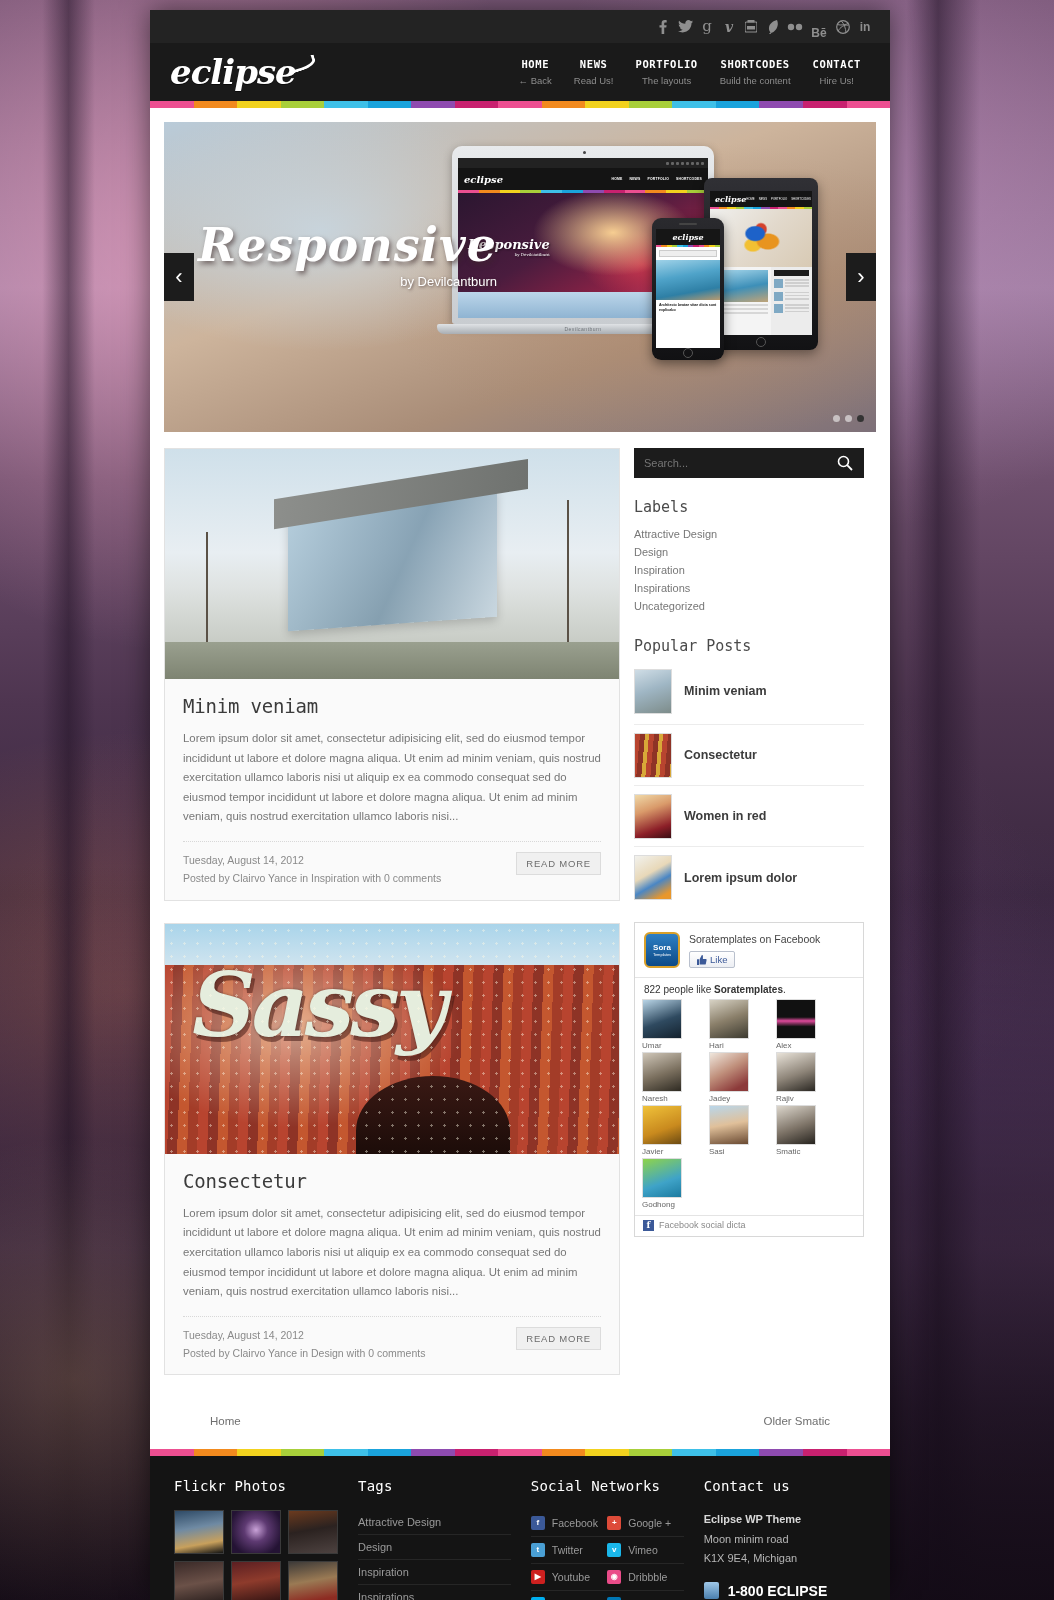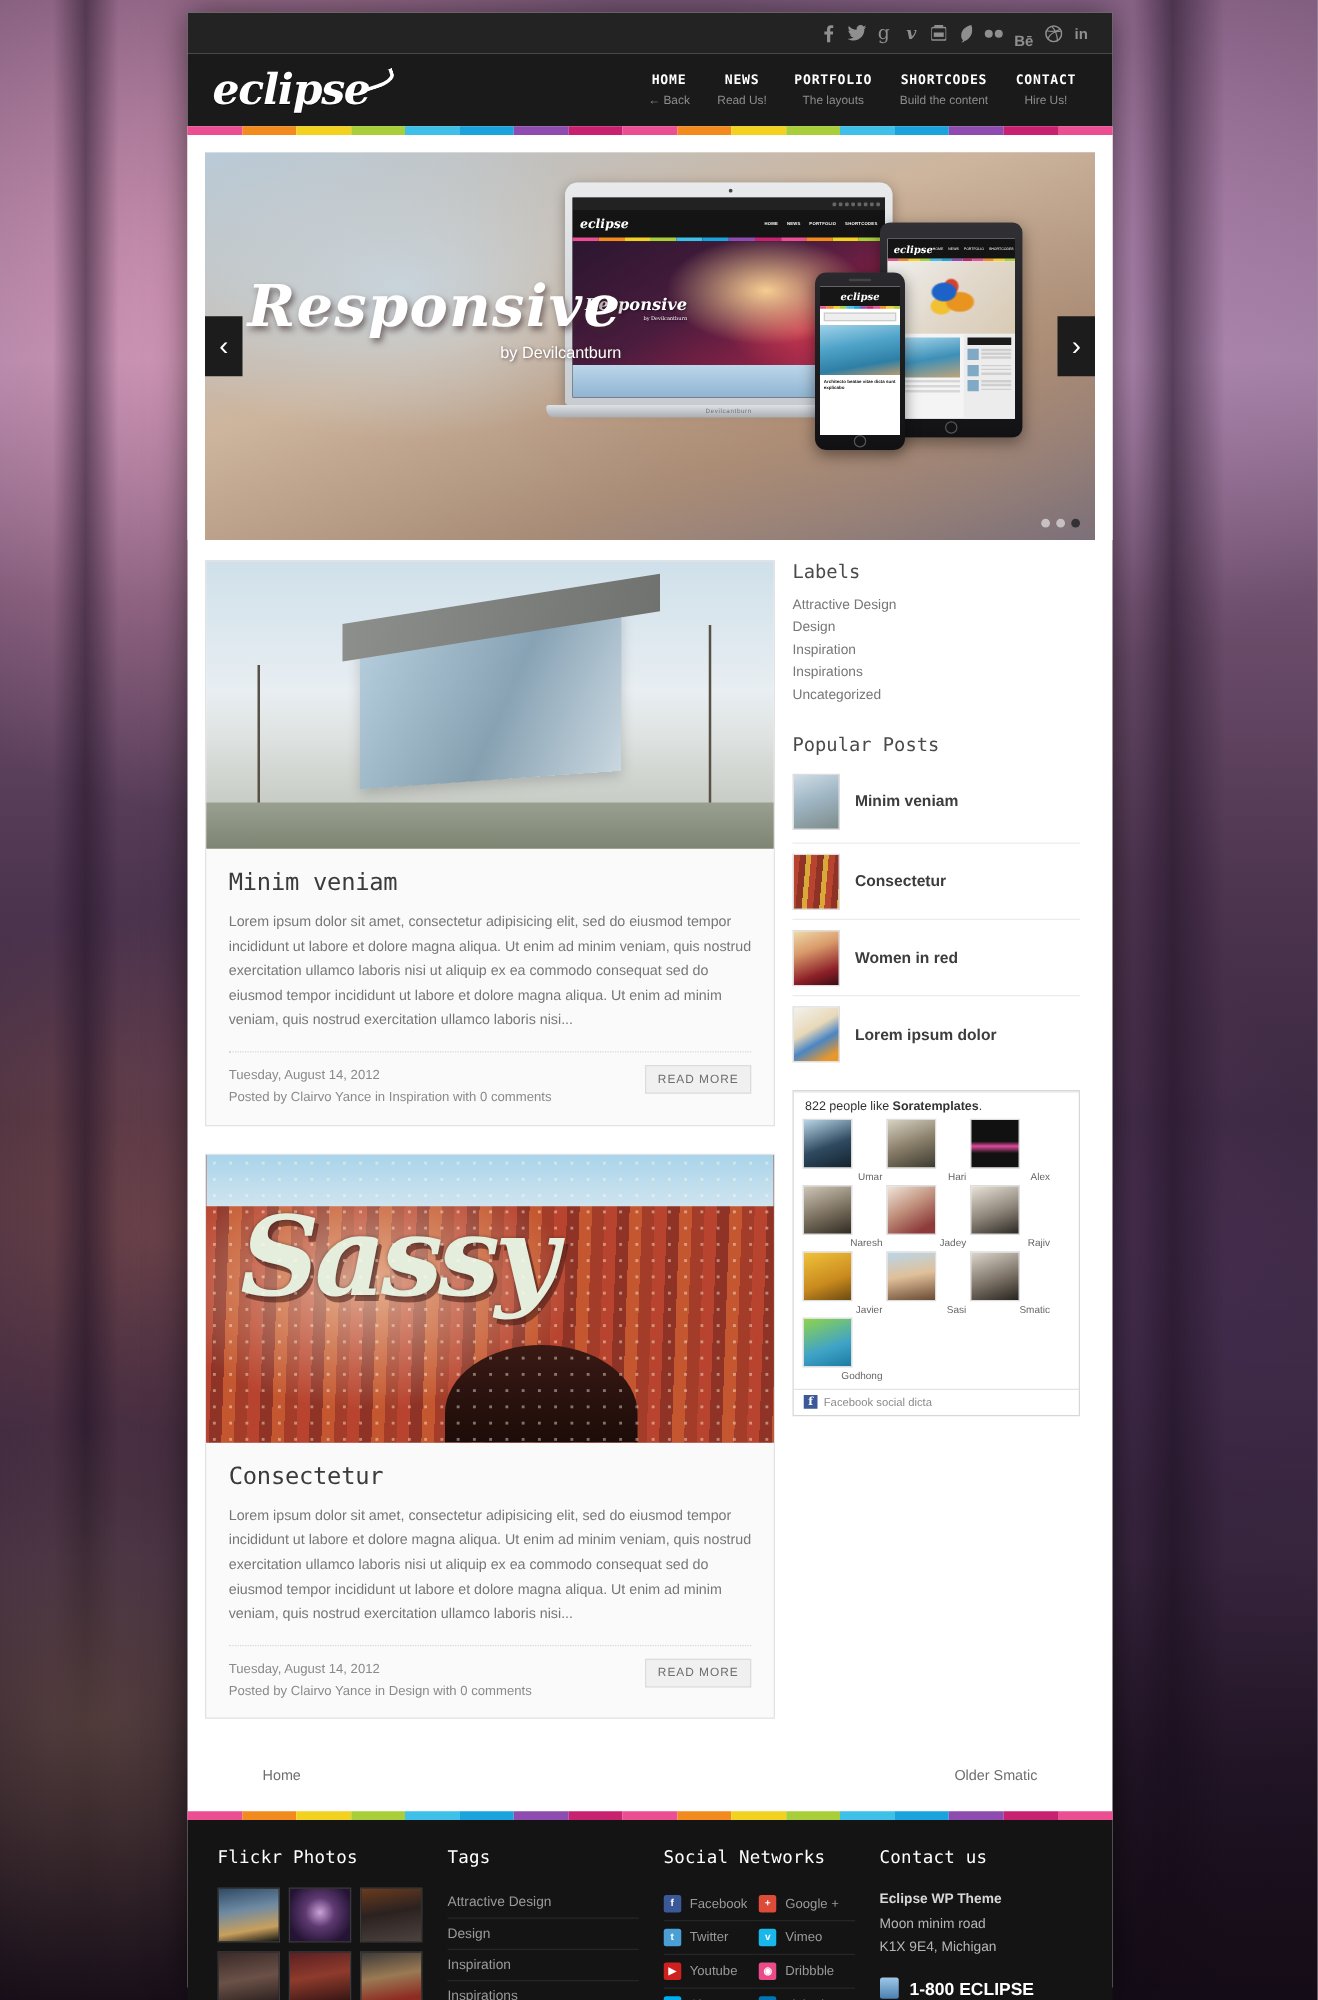--- a/index.html
+++ b/index.html
@@ -341,21 +341,21 @@
   .fb-name { font-size:12px; color:#3b5998; font-weight:bold; }
   .fb-name span { color:#444; font-weight:normal; font-size:10.5px; }
   .fb-like {
     display:inline-flex; align-items:center; gap:3px; margin-top:5px;
     border:1px solid #b9c0cd; background:linear-gradient(180deg,#fff,#eceef3);
     font-size:9.5px; color:#3b5998; padding:2px 7px; border-radius:2px; cursor:pointer;
   }
   .fb-count { border-top:1px solid #e4e4e4; padding:6px 9px 2px 9px; font-size:10px; color:#333; }
   .fb-count b { font-weight:bold; }
   .fb-grid { display:flex; flex-wrap:wrap; padding:2px 7px 6px 7px; gap:2px 3px; }
-  .fb-face { width:64px; text-align:right; }
+  .fb-face { width:64px; text-align:left; }
   .fb-face .av { width:40px; height:40px; border:1px solid #ddd; }
   .fb-face .nm { font-size:8px; color:#666; margin-top:2px; white-space:nowrap; overflow:hidden; }
   .fb-foot { border-top:1px solid #e4e4e4; padding:4px 8px 5px 8px; display:flex; align-items:center; gap:5px; }
   .fb-foot .fi { width:11px; height:11px; background:#3b5998; color:#fff; font-size:9px; font-weight:bold; display:flex; align-items:center; justify-content:center; font-family:"DejaVu Serif",serif; }
   .fb-foot span { font-size:9px; color:#8a8a8a; }
 
   
   .pager { display:flex; justify-content:space-between; padding:18px 60px 22px 60px; }
   .pager a { font-size:11.5px; color:#6f6f6f; text-decoration:none; cursor:pointer; }
 
@@ -715,20 +715,29 @@
               <div>Tuesday, August 14, 2012</div>
               <div>Posted by Clairvo Yance in Design with 0 comments</div>
             </div>
             <div class="readmore">READ MORE</div>
           </div>
         </div>
       </div>
     </div>
 
     <div class="sidebar">
+      <div class="search-box">
+        <input type="text" placeholder="Search..." style="">
+        <div class="search-btn">
+          <svg width="16" height="16" viewBox="0 0 16 16">
+              <circle cx="6.5" cy="6.5" r="5" fill="none" stroke="#fff" stroke-width="1.6"></circle>
+              <line x1="10.2" y1="10.2" x2="15" y2="15" stroke="#fff" stroke-width="1.8"></line>
+            </svg>
+        </div>
+      </div>
 
       <h3 class="sb-title">Labels</h3>
       <ul class="label-list">
         <li>Attractive Design</li>
         <li>Design</li>
         <li>Inspiration</li>
         <li>Inspirations</li>
         <li>Uncategorized</li>
       </ul>
 
@@ -746,20 +755,37 @@
           <div class="pop-thumb pt-women"></div>
           <div class="pop-title">Women in red</div>
         </li>
         <li class="pop-item" style="border-bottom:none">
           <div class="pop-thumb pt-lorem"></div>
           <div class="pop-title">Lorem ipsum dolor</div>
         </li>
       </ul>
 
       <div class="fb-widget">
+        <div class="fb-head">
+          <div class="fb-logo">
+            <b>Sora</b>
+            <i>Templates</i>
+          </div>
+          <div>
+            <div class="fb-name">
+              <span>Soratemplates</span><span> on Facebook</span>
+            </div>
+            <div class="fb-like">
+              <svg width="10" height="10" viewBox="0 0 10 10">
+                  <path fill="#3b5998" d="M0 4.3h2V10H0zM2.6 4.3l2-3.9c.3-.6 1.3-.4 1.3.4V4h3c.5 0 .8.4.7.9l-.8 4c-.1.4-.4.6-.8.6H2.6z"></path>
+                </svg>
+              <span>Like</span>
+            </div>
+          </div>
+        </div>
         <div class="fb-count">
           <span>822 people like </span><b>Soratemplates</b><span>.</span>
         </div>
         <div class="fb-grid" id="fb-grid">
             <div class="fb-face">
               <div class="av" style="background: linear-gradient(160deg, rgb(184, 212, 230), rgb(47, 74, 96) 55%, rgb(20, 34, 46));"></div>
               <div class="nm">Umar</div>
             </div>
             <div class="fb-face">
               <div class="av" style="background: linear-gradient(160deg, rgb(215, 210, 196), rgb(138, 127, 106) 50%, rgb(60, 58, 48));"></div>

